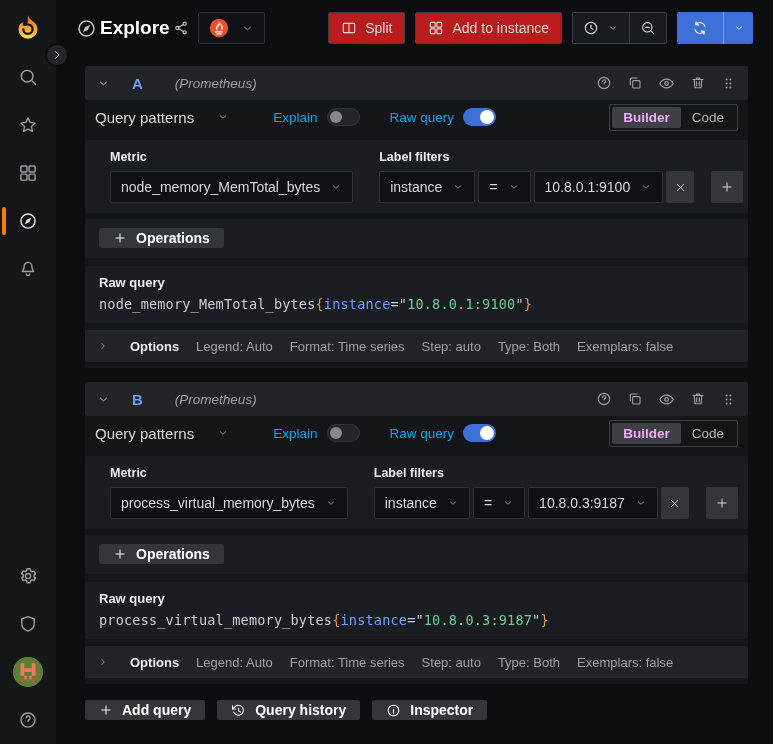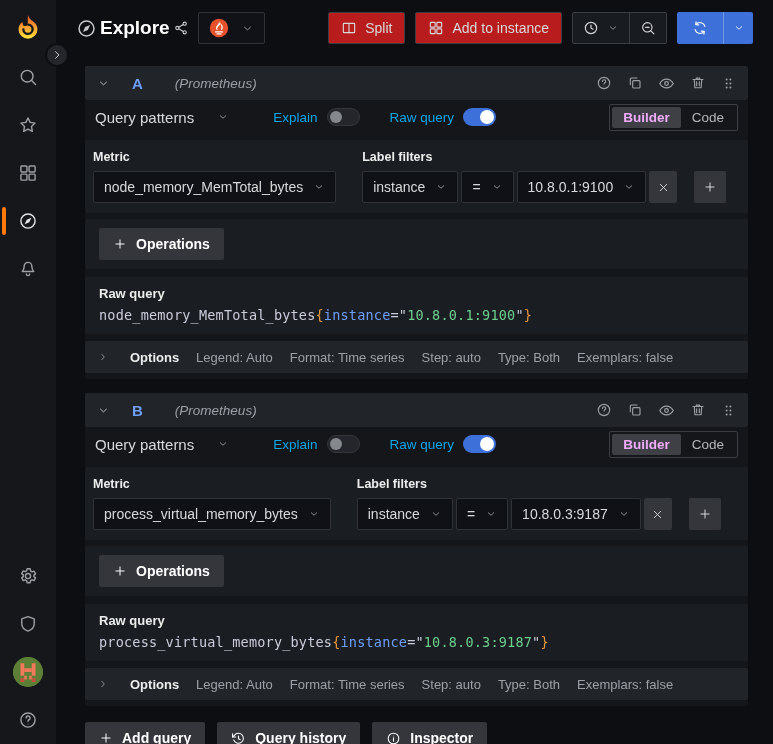--- a/index.html
+++ b/index.html
@@ -48,30 +48,30 @@
   .explain-wrap { margin-left:44px; } .rawq-wrap { margin-left:30px; }
   .switch { width:33px; height:18px; border-radius:9px; position:relative; cursor:pointer; }
   .switch.off { background:#24262b; border:1px solid #33363c; }
   .switch.off::after { content:""; position:absolute; left:2px; top:2px; width:12px; height:12px; border-radius:50%; background:#85888d; }
   .switch.on { background:#3d71d9; }
   .switch.on::after { content:""; position:absolute; right:2px; top:2px; width:14px; height:14px; border-radius:50%; background:#fff; }
   .segmented { margin-left:auto; display:inline-flex; border:1px solid #3b3e45; border-radius:2px; padding:2px; }
   .seg { padding:3px 11px; font-size:13.5px; border-radius:2px; cursor:pointer; color:#b4b6ba; }
   .seg.active { background:#3e4046; color:#f0abfc; font-weight:700; }
 
-  .card { background:#1a1d21; border-radius:2px; margin:6px 0 0; padding:10px 8px; }
+  .card { background:#1a1d21; border-radius:2px; margin:6px 0 0; padding:10px 25px; }
   .builder-flex { display:flex; gap:26px; align-items:flex-start; }
   .field-label { font-size:12.5px; font-weight:700; color:#eceded; margin-bottom:7px; }
   .select { display:inline-flex; align-items:center; gap:10px; background:#0f1116; border:1px solid #2f3236; border-radius:2px; height:32px; padding:0 10px; font-size:14px; color:#d8d9da; cursor:pointer; white-space:nowrap; }
   .select .icon { color:#9da0a5; }
   .filters-row { display:flex; align-items:center; gap:3px; }
   .sq-btn { width:28px; height:32px; background:#34363c; border:none; border-radius:2px; color:#d8d9da; display:inline-flex; align-items:center; justify-content:center; cursor:pointer; }
   .plus-btn { width:32px; margin-left:14px; }
 
-  .btn-secondary { display:inline-flex; align-items:center; gap:9px; height:32px; padding:0 14px; background:#34363c; border:none; border-radius:2px; color:#ffffff; font-size:14px; font-weight:500; font-family:inherit; cursor:pointer; }
+  .btn-secondary { display:inline-flex; align-items:center; gap:9px; height:20px; padding:0 14px; background:#34363c; border:none; border-radius:2px; color:#ffffff; font-size:14px; font-weight:500; font-family:inherit; cursor:pointer; }
 
   .raw-label { font-size:13px; font-weight:700; color:#eceded; margin-bottom:6px; }
   .raw-code { font-family:"DejaVu Sans Mono", monospace; font-size:13.5px; color:#ccccdc; letter-spacing:.2px; }
   .tk-brace { color:#e9973f; } .tk-label { color:#6e9fff; } .tk-str { color:#6ccf8e; }
 
   .options-row { margin-top:7px; height:32px; background:#212429; border-radius:2px; display:flex; align-items:center; gap:17px; padding:0 12px; font-size:13px; color:#9da0a6; cursor:pointer; }
   .options-row .opt-title { color:#eceded; font-weight:700; margin-left:4px; }
 
   .footer-row { display:flex; gap:12px; margin-top:16px; }
 </style>

